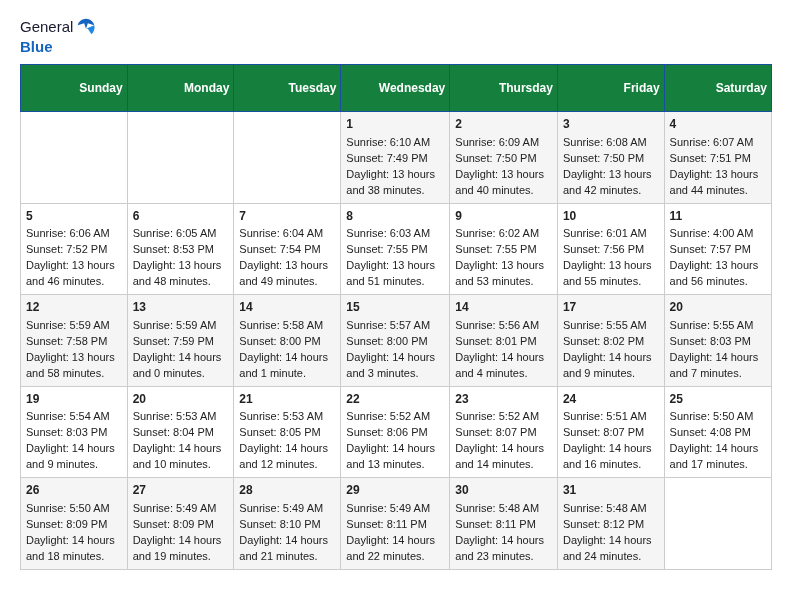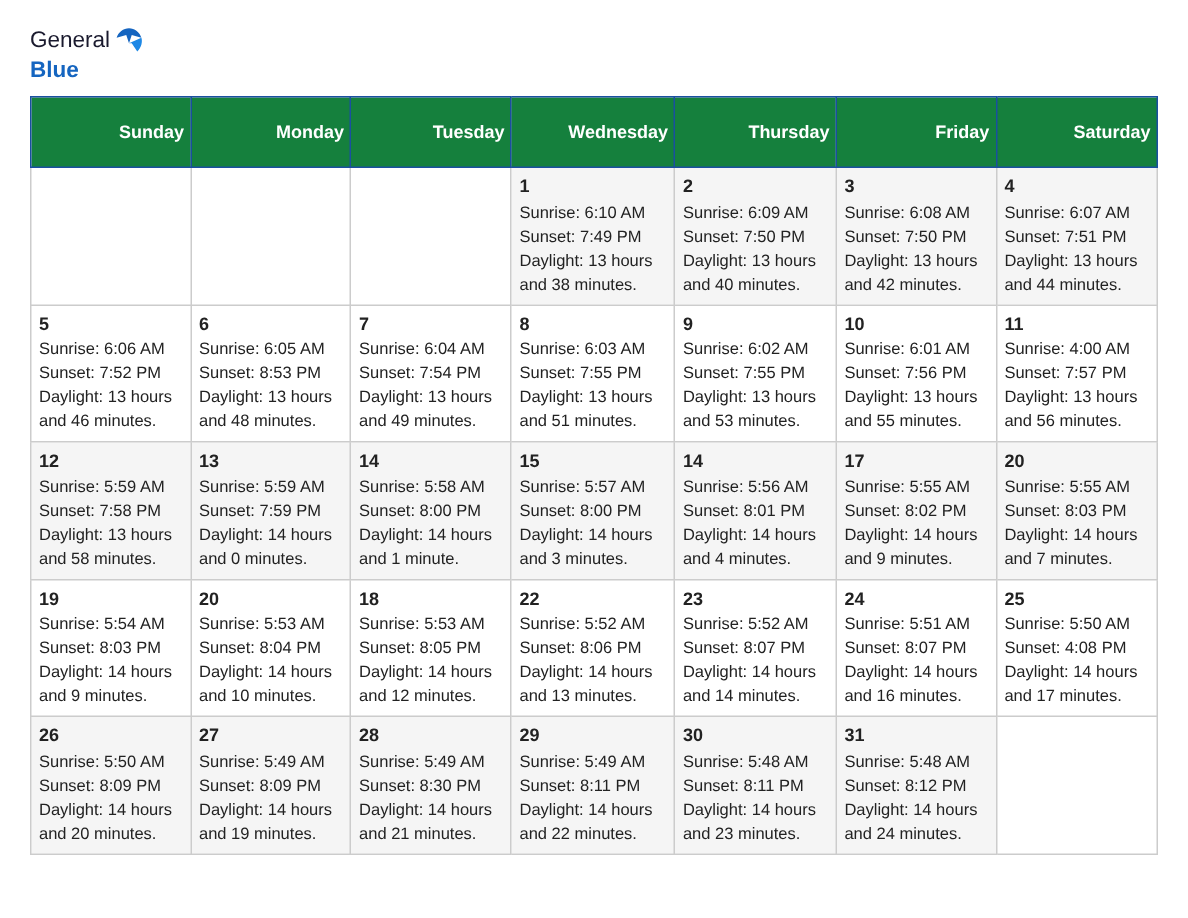--- a/index.html
+++ b/index.html
@@ -213,21 +213,21 @@
         <tr>
           <td>
             <span class="day-num">19</span>
             <div class="day-info"><span>Sunrise: 5:54 AM</span><br><span>Sunset: 8:03 PM</span><br><span>Daylight: 14 hours</span><br><span>and 9 minutes.</span></div>
           </td>
           <td>
             <span class="day-num">20</span>
             <div class="day-info"><span>Sunrise: 5:53 AM</span><br><span>Sunset: 8:04 PM</span><br><span>Daylight: 14 hours</span><br><span>and 10 minutes.</span></div>
           </td>
           <td>
-            <span class="day-num">18</span>
+            <span class="day-num">21</span>
             <div class="day-info"><span>Sunrise: 5:53 AM</span><br><span>Sunset: 8:05 PM</span><br><span>Daylight: 14 hours</span><br><span>and 12 minutes.</span></div>
           </td>
           <td>
             <span class="day-num">22</span>
             <div class="day-info"><span>Sunrise: 5:52 AM</span><br><span>Sunset: 8:06 PM</span><br><span>Daylight: 14 hours</span><br><span>and 13 minutes.</span></div>
           </td>
           <td>
             <span class="day-num">23</span>
             <div class="day-info"><span>Sunrise: 5:52 AM</span><br><span>Sunset: 8:07 PM</span><br><span>Daylight: 14 hours</span><br><span>and 14 minutes.</span></div>
           </td>
@@ -236,29 +236,29 @@
             <div class="day-info"><span>Sunrise: 5:51 AM</span><br><span>Sunset: 8:07 PM</span><br><span>Daylight: 14 hours</span><br><span>and 16 minutes.</span></div>
           </td>
           <td>
             <span class="day-num">25</span>
             <div class="day-info"><span>Sunrise: 5:50 AM</span><br><span>Sunset: 4:08 PM</span><br><span>Daylight: 14 hours</span><br><span>and 17 minutes.</span></div>
           </td>
         </tr>
         <tr>
           <td>
             <span class="day-num">26</span>
-            <div class="day-info"><span>Sunrise: 5:50 AM</span><br><span>Sunset: 8:09 PM</span><br><span>Daylight: 14 hours</span><br><span>and 20 minutes.</span></div>
+            <div class="day-info"><span>Sunrise: 5:50 AM</span><br><span>Sunset: 8:09 PM</span><br><span>Daylight: 14 hours</span><br><span>and 18 minutes.</span></div>
           </td>
           <td>
             <span class="day-num">27</span>
             <div class="day-info"><span>Sunrise: 5:49 AM</span><br><span>Sunset: 8:09 PM</span><br><span>Daylight: 14 hours</span><br><span>and 19 minutes.</span></div>
           </td>
           <td>
             <span class="day-num">28</span>
-            <div class="day-info"><span>Sunrise: 5:49 AM</span><br><span>Sunset: 8:30 PM</span><br><span>Daylight: 14 hours</span><br><span>and 21 minutes.</span></div>
+            <div class="day-info"><span>Sunrise: 5:49 AM</span><br><span>Sunset: 8:10 PM</span><br><span>Daylight: 14 hours</span><br><span>and 21 minutes.</span></div>
           </td>
           <td>
             <span class="day-num">29</span>
             <div class="day-info"><span>Sunrise: 5:49 AM</span><br><span>Sunset: 8:11 PM</span><br><span>Daylight: 14 hours</span><br><span>and 22 minutes.</span></div>
           </td>
           <td>
             <span class="day-num">30</span>
             <div class="day-info"><span>Sunrise: 5:48 AM</span><br><span>Sunset: 8:11 PM</span><br><span>Daylight: 14 hours</span><br><span>and 23 minutes.</span></div>
           </td>
           <td>

